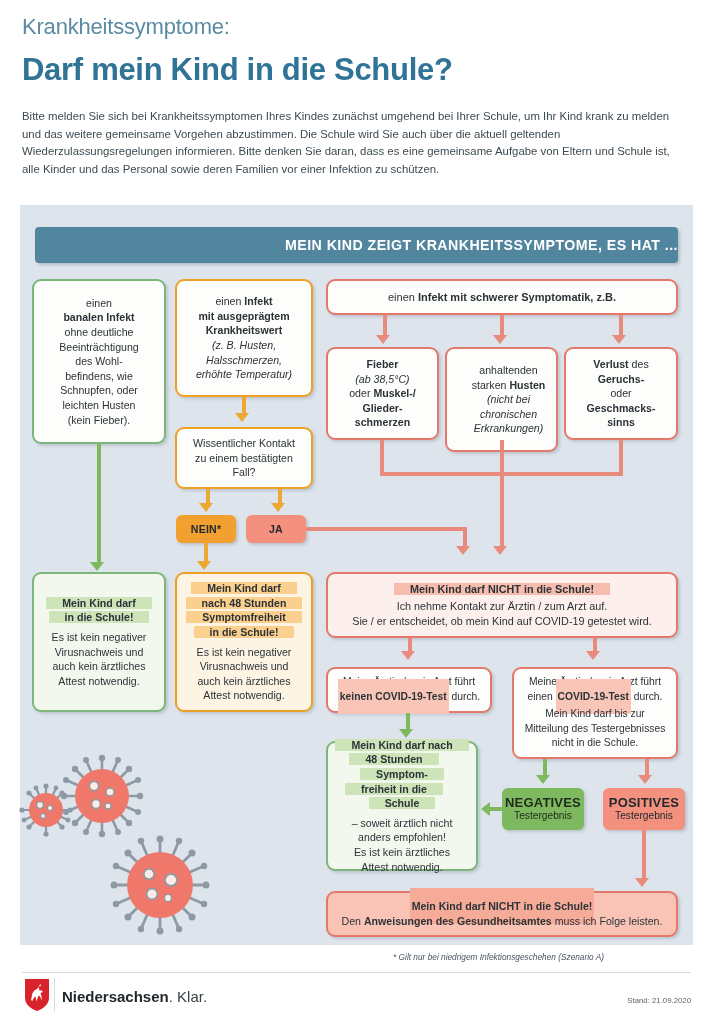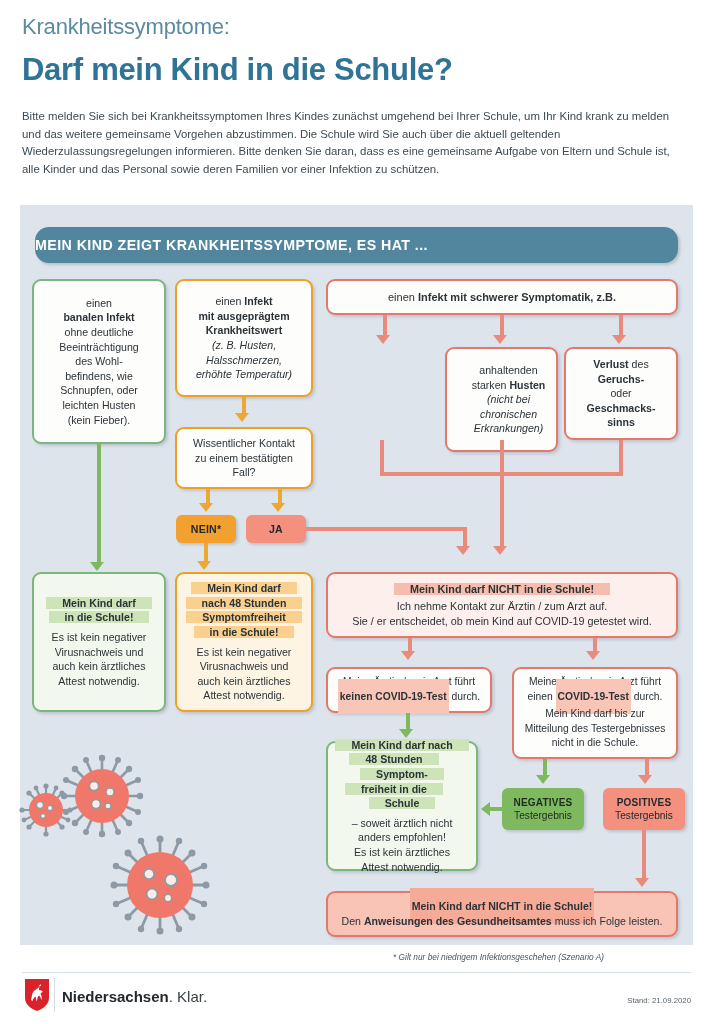--- a/index.html
+++ b/index.html
@@ -36,23 +36,23 @@
   #panel {
     position: absolute; left: 20px; top: 205px;
     width: 673px; height: 740px;
     background: #dde4ec;
   }
 
   
   .banner {
     position: absolute; left: 15px; top: 22px;
     width: 643px; height: 36px;
-    background: #52869e; border-radius: 14px;
+    background: #52869e; border-radius: 4px;
     box-shadow: 2px 2px 3px rgba(90,110,125,.30);
-    display: flex; align-items: center; justify-content: flex-start;
+    display: flex; align-items: center; justify-content: flex-end;
   }
   .banner-text {
     color: #ffffff; font-size: 14.2px; font-weight: 700;
     letter-spacing: .45px; white-space: nowrap;
   }
 
   
   .box {
     position: absolute; background: #fdfdfb;
     border: 2.5px solid #888; border-radius: 9px;
@@ -91,21 +91,21 @@
     align-items: center; justify-content: center;
     text-align: center; color: #23292d;
     box-shadow: 2px 2px 3px rgba(100,115,130,.28);
     font-size: 10.4px; line-height: 13px;
   }
   .badge.orange { background: #f2a130; }
   .badge.red    { background: #f4907e; }
   .badge.green  { background: #7fb95f; }
   .badge .b1 { font-weight: 700; font-size: 10.6px; letter-spacing: .2px; }
   .badge .b2 { font-weight: 400; font-size: 10.2px; }
-  .badge.big .b1 { font-size: 10px; }
+  .badge.big .b1 { font-size: 13px; }
 
   
   .conn { position: absolute; }
   .v { width: 4px; }
   .h { height: 4px; }
   .c-green  { background: #7fb95f; }
   .c-orange { background: #eda834; }
   .c-red    { background: #e98b7c; }
   .arw {
     position: absolute; width: 0; height: 0;
@@ -314,20 +314,27 @@
       <p><span>einen </span><b>Infekt mit schwerer Symptomatik, z.B.</b></p>
     </div>
 
     <div class="conn v c-red" style="left:363px; top:110px; height:24px;"></div>
     <div class="arw down a-red" style="left:356px; top:130px;"></div>
     <div class="conn v c-red" style="left:480px; top:110px; height:24px;"></div>
     <div class="arw down a-red" style="left:473px; top:130px;"></div>
     <div class="conn v c-red" style="left:599px; top:110px; height:24px;"></div>
     <div class="arw down a-red" style="left:592px; top:130px;"></div>
 
+    <div class="box red" style="left:306px; top:142px; width:113px; height:93px;">
+      <p><b>Fieber</b></p>
+      <p><i>(ab 38,5°C)</i></p>
+      <p><span>oder </span><b>Muskel-/</b></p>
+      <p><b>Glieder-</b></p>
+      <p><b>schmerzen</b></p>
+    </div>
 
     <div class="box red" style="left:425px; top:142px; width:113px; height:105px;padding-left:21px;">
       <p><span>anhaltenden</span></p>
       <p><span>starken </span><b>Husten</b></p>
       <p><i>(nicht bei</i></p>
       <p><i>chronischen</i></p>
       <p><i>Erkrankungen)</i></p>
     </div>
 
     <div class="box red" style="left:544px; top:142px; width:114px; height:93px;">

